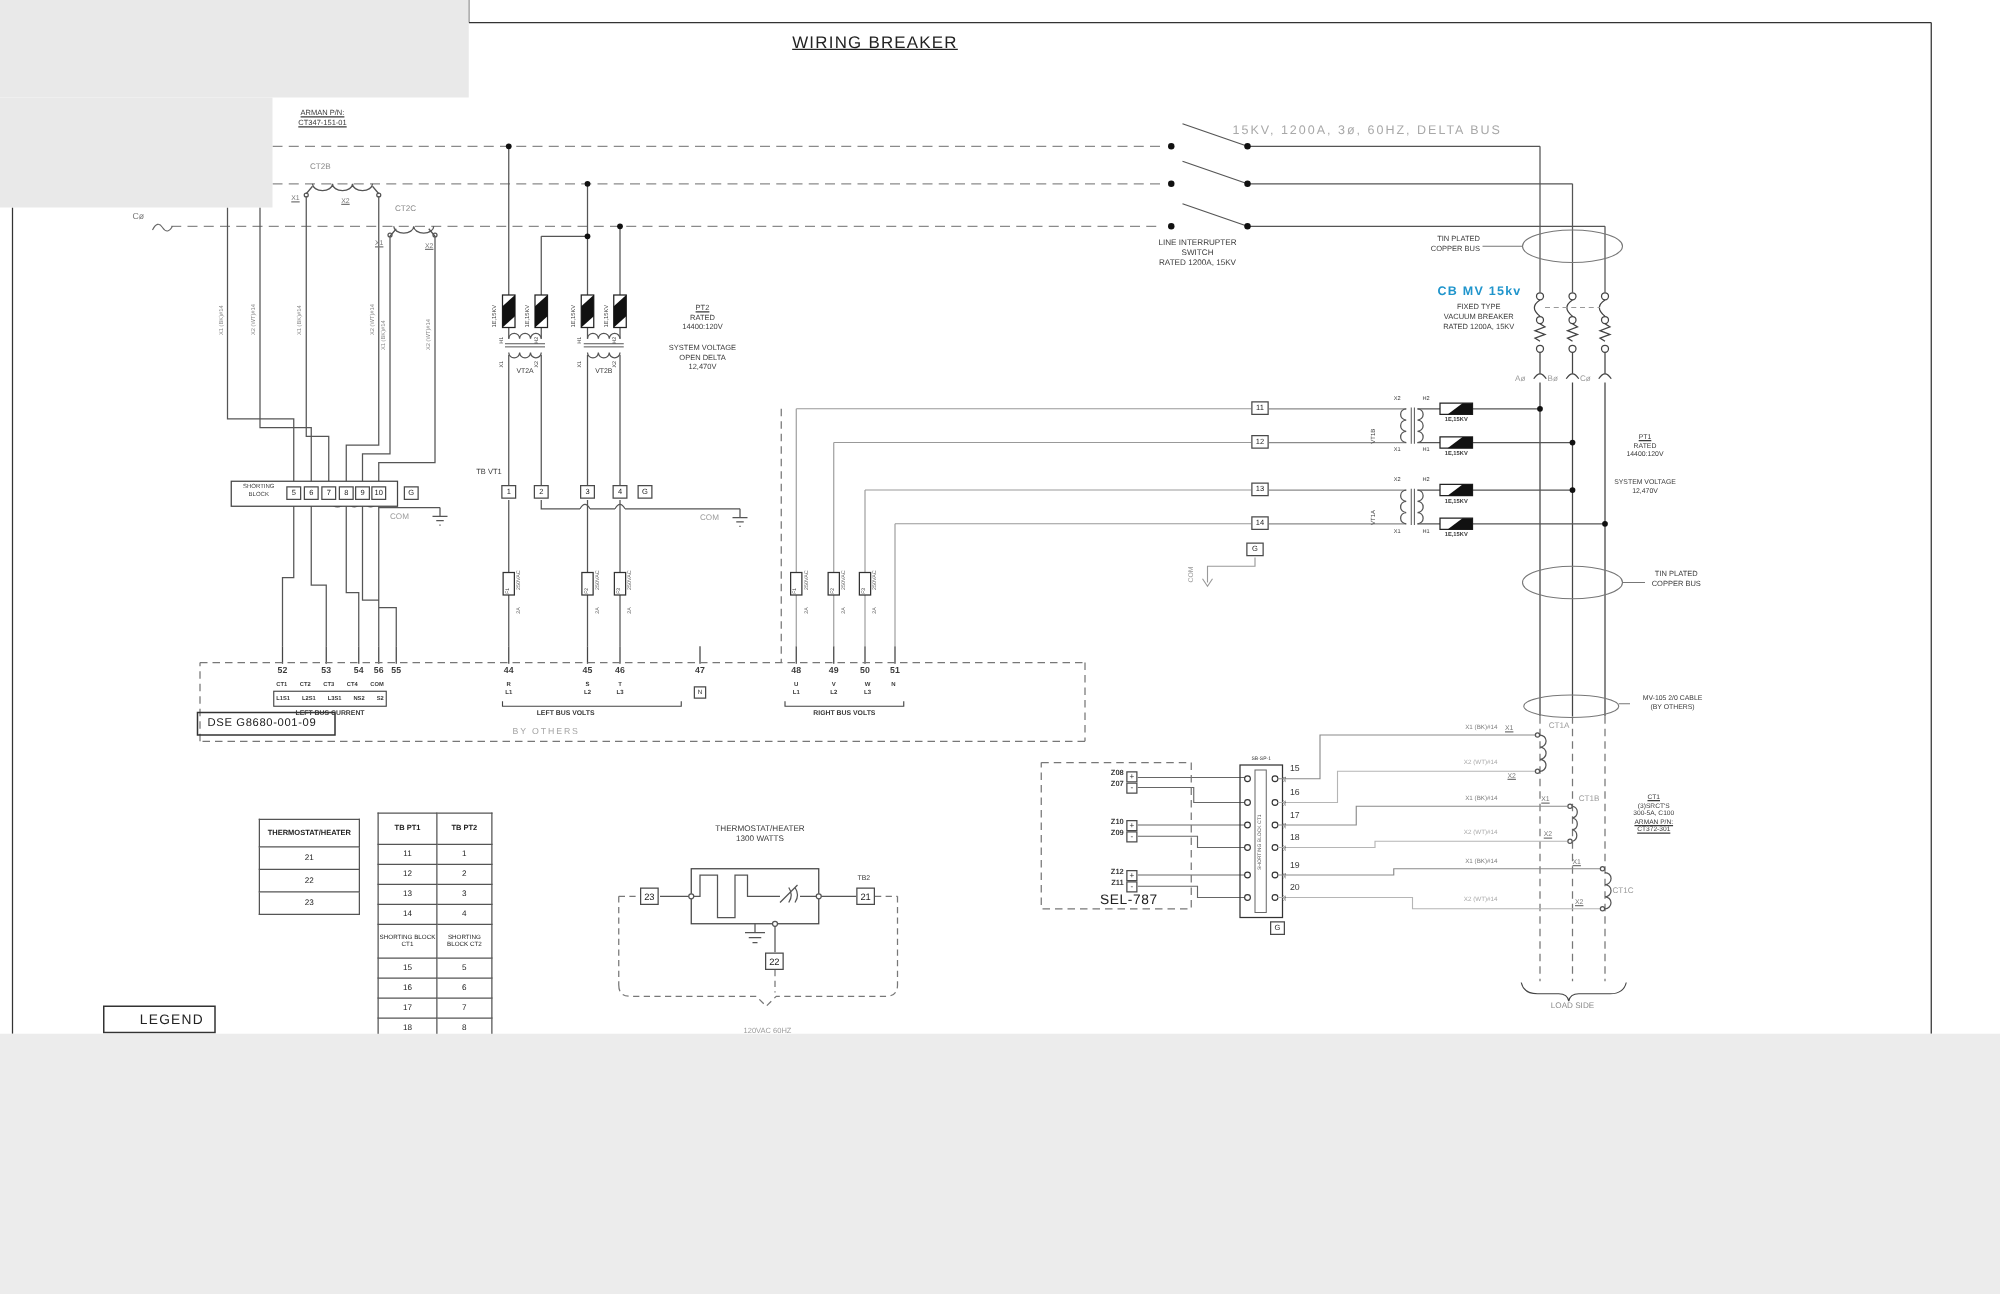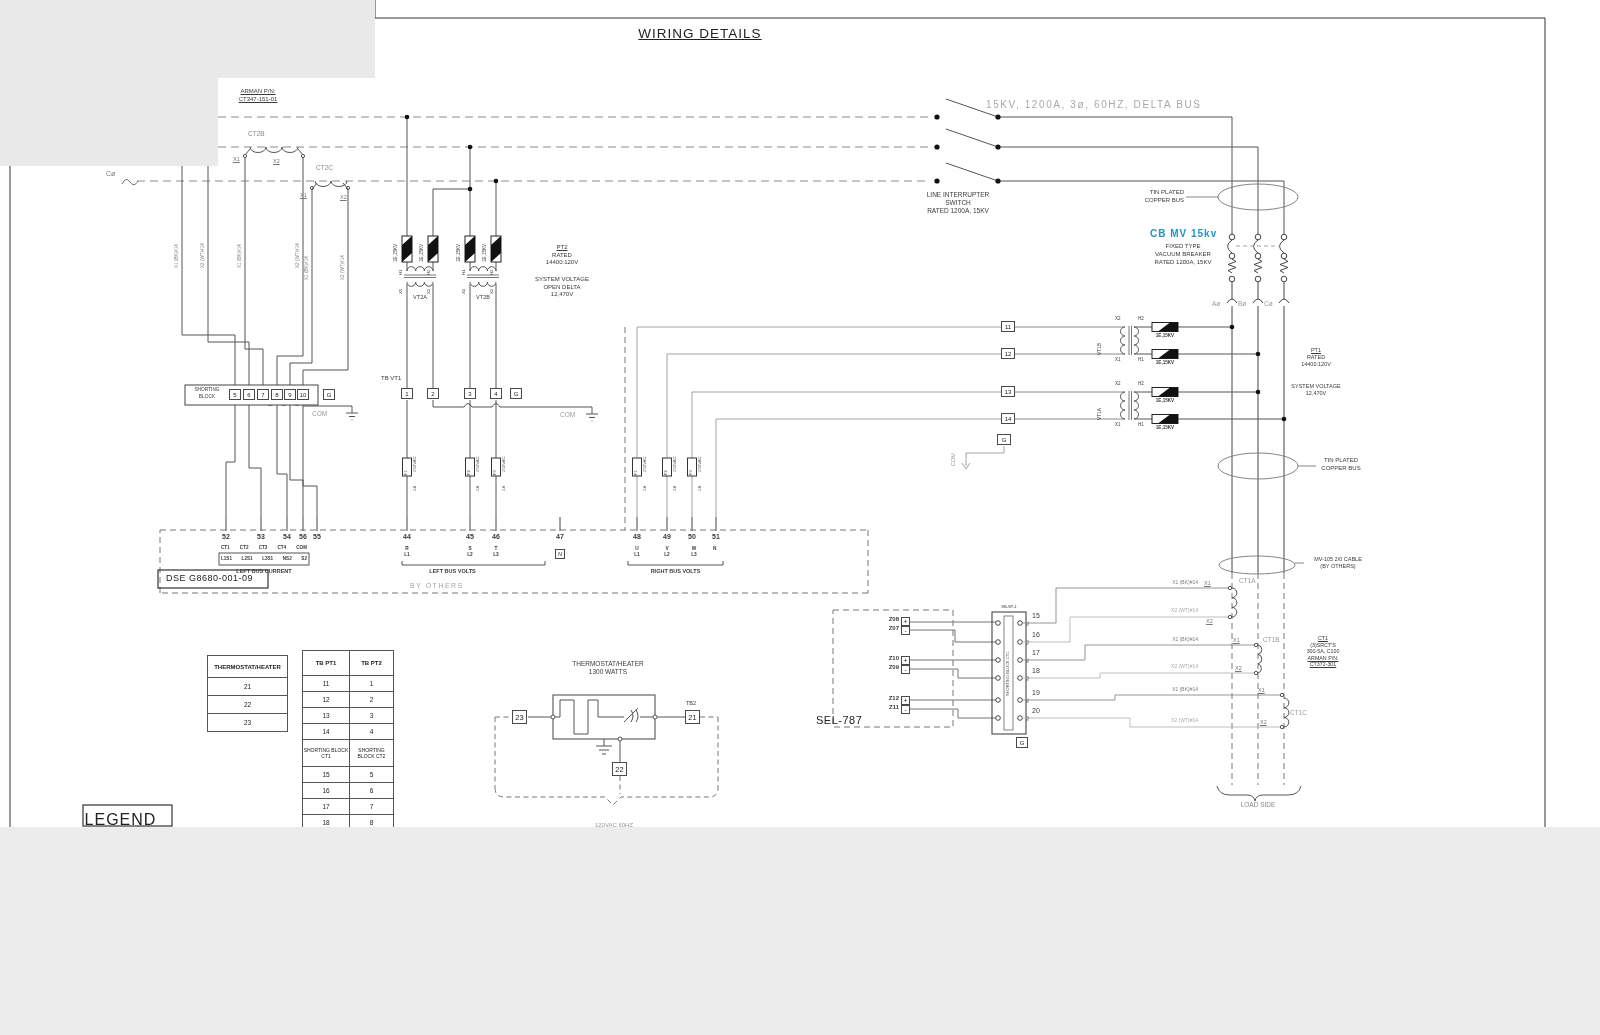--- a/index.html
+++ b/index.html
@@ -256,21 +256,21 @@
         <circle cx="1258" cy="354" r="2.3"></circle>
     <circle cx="1258" cy="392" r="2.3"></circle>
         <circle cx="1284" cy="419" r="2.3"></circle>
   </g>
 </svg>
 
 <div class="grayblock" style="left:0;top:0;width:375px;height:78px;"></div>
 <div class="grayblock" style="left:0;top:78px;width:218px;height:88px;"></div>
 <div class="grayblock" style="left:0;top:827px;width:1600px;height:208px;background:#ececec;z-index:5;"></div>
 
-<div class="t c" style="left:560px;top:26px;width:280px;font-size:13.5px;letter-spacing:1px;color:#222;"><span class="u">WIRING DETAILS</span></div>
+<div class="t c" style="left:560px;top:26px;width:280px;font-size:13.5px;letter-spacing:1px;color:#222;"><span class="u">WIRING BREAKER</span></div>
 
 <div class="t c u" style="left:228px;top:88px;width:60px;">ARMAN P/N:</div>
 <div class="t c u" style="left:228px;top:96px;width:60px;">CT347-151-01</div>
 <div class="t" style="left:248px;top:130px;font-size:6.5px;color:#8a8a8a;">CT2B</div>
 <div class="t" style="left:316px;top:164px;font-size:6.5px;color:#8a8a8a;">CT2C</div>
 <div class="t" style="left:106px;top:170px;font-size:7px;color:#777;">Cø</div>
 <div class="t u" style="left:233px;top:156px;font-size:5.5px;color:#777;">X1</div>
 <div class="t u" style="left:273px;top:158px;font-size:5.5px;color:#777;">X2</div>
 <div class="t u" style="left:300px;top:192px;font-size:5.5px;color:#777;">X1</div>
 <div class="t u" style="left:340px;top:194px;font-size:5.5px;color:#777;">X2</div>
@@ -418,21 +418,21 @@
 <div class="t" style="left:1138px;top:422px;font-size:4.5px;">H1</div>
 <div class="t c" style="left:1151px;top:333px;width:28px;font-size:4.6px;font-weight:bold;">1E,15KV</div>
 <div class="t c" style="left:1151px;top:360px;width:28px;font-size:4.6px;font-weight:bold;">1E,15KV</div>
 <div class="t c" style="left:1151px;top:398px;width:28px;font-size:4.6px;font-weight:bold;">1E,15KV</div>
 <div class="t c" style="left:1151px;top:425px;width:28px;font-size:4.6px;font-weight:bold;">1E,15KV</div>
 <div class="t c" style="left:1286px;top:347px;width:60px;font-size:5.5px;">
   <span class="u">PT1</span><br><span>RATED</span><br><span>14400:120V</span></div>
 <div class="t c" style="left:1280px;top:383px;width:72px;font-size:5.5px;">
   <span>SYSTEM VOLTAGE</span><br><span>12,470V</span></div>
 
-<div class="t" style="left:816px;top:714px;font-size:11px;letter-spacing:0.5px;color:#222;">SEL-787</div>
+<div class="t" style="left:880px;top:714px;font-size:11px;letter-spacing:0.5px;color:#222;">SEL-787</div>
 <div class="t r" style="left:874px;top:616px;width:25px;font-size:6px;font-weight:bold;">Z08</div>
 <div class="t r" style="left:874px;top:625px;width:25px;font-size:6px;font-weight:bold;">Z07</div>
 <div class="t r" style="left:874px;top:655px;width:25px;font-size:6px;font-weight:bold;">Z10</div>
 <div class="t r" style="left:874px;top:664px;width:25px;font-size:6px;font-weight:bold;">Z09</div>
 <div class="t r" style="left:874px;top:695px;width:25px;font-size:6px;font-weight:bold;">Z12</div>
 <div class="t r" style="left:874px;top:704px;width:25px;font-size:6px;font-weight:bold;">Z11</div>
 <div class="tb tbz" style="left:901px;top:617px;">+</div>
 <div class="tb tbz" style="left:901px;top:626px;">-</div>
 <div class="tb tbz" style="left:901px;top:656px;">+</div>
 <div class="tb tbz" style="left:901px;top:665px;">-</div>
@@ -537,15 +537,15 @@
     </table>
 
 <div class="t c" style="left:543px;top:660px;width:130px;font-size:6.5px;">
   <span>THERMOSTAT/HEATER</span><br><span>1300 WATTS</span></div>
 <div class="t" style="left:686px;top:700px;font-size:5.5px;">TB2</div>
 <div class="tb tb3" style="left:512px;top:710px;">23</div>
 <div class="tb tb3" style="left:685px;top:710px;">21</div>
 <div class="tb tb3" style="left:612px;top:762px;">22</div>
 <div class="t c gry" style="left:583px;top:822px;width:62px;font-size:6px;">120VAC 60HZ</div>
 
-<div class="t c" style="left:66px;top:810px;width:109px;font-size:16px;letter-spacing:1px;color:#222;">LEGEND</div>
+<div class="t c" style="left:83px;top:810px;width:109px;font-size:11px;letter-spacing:1px;color:#222;">LEGEND</div>
 
 </div>
 
 </body></html>

